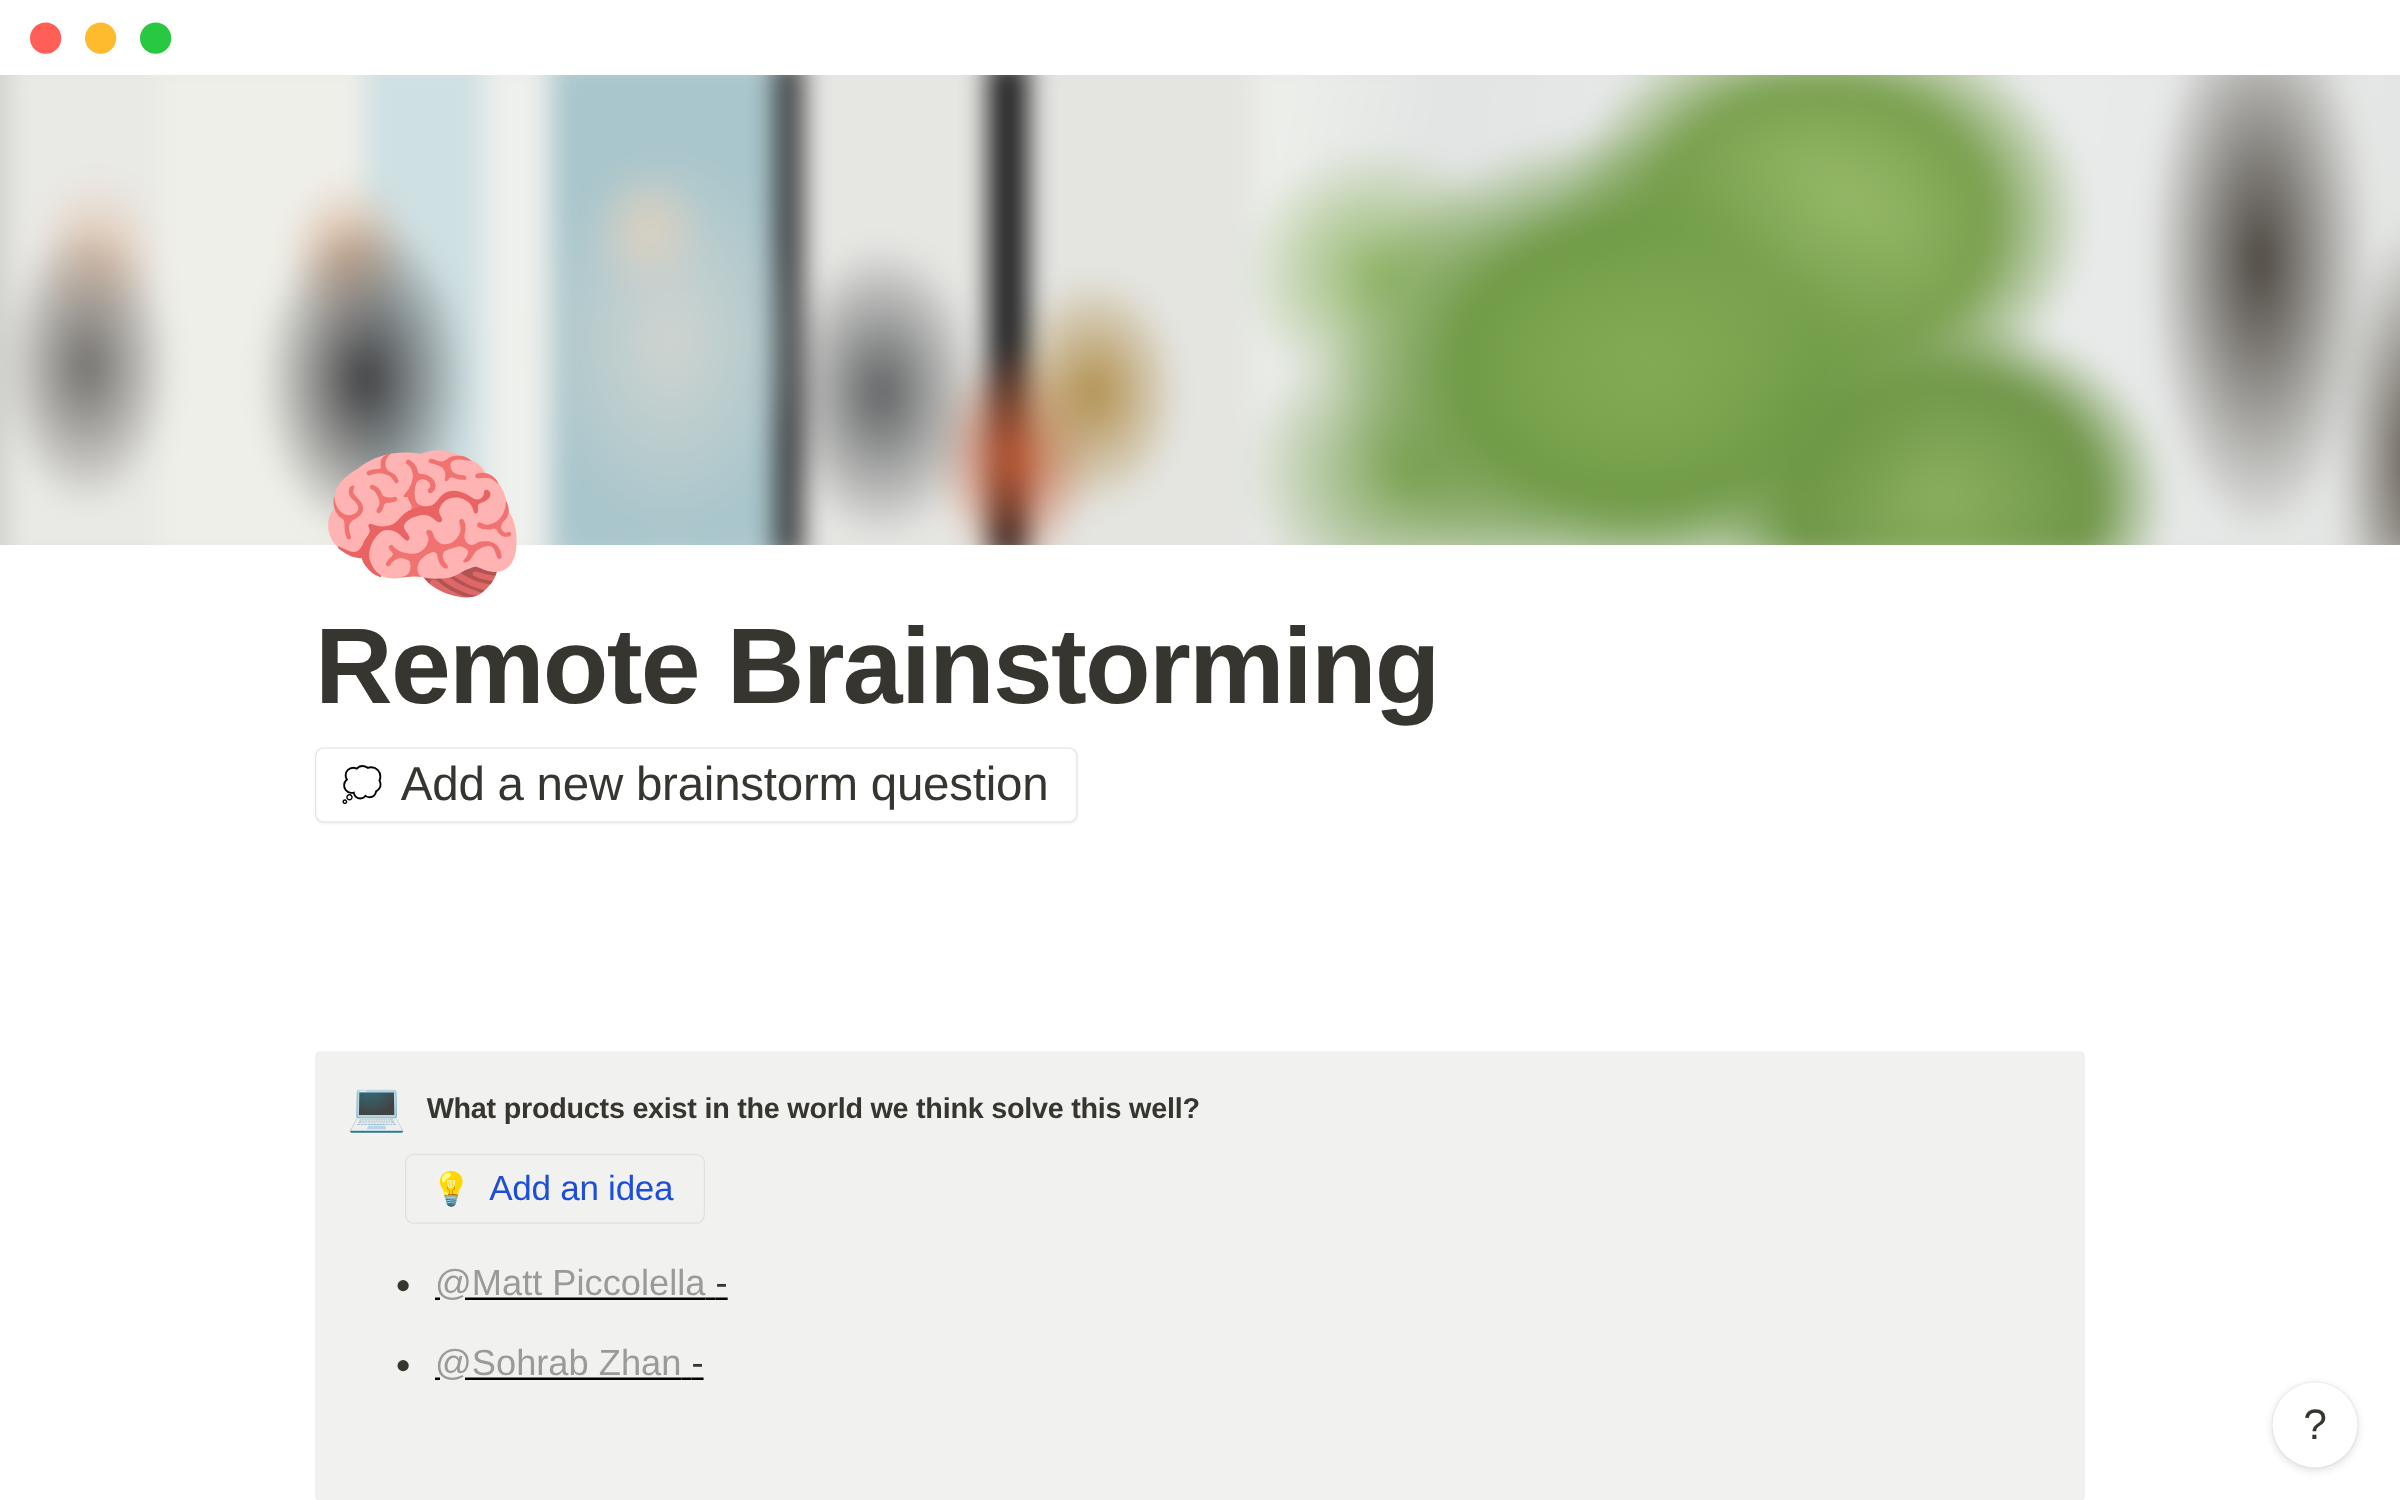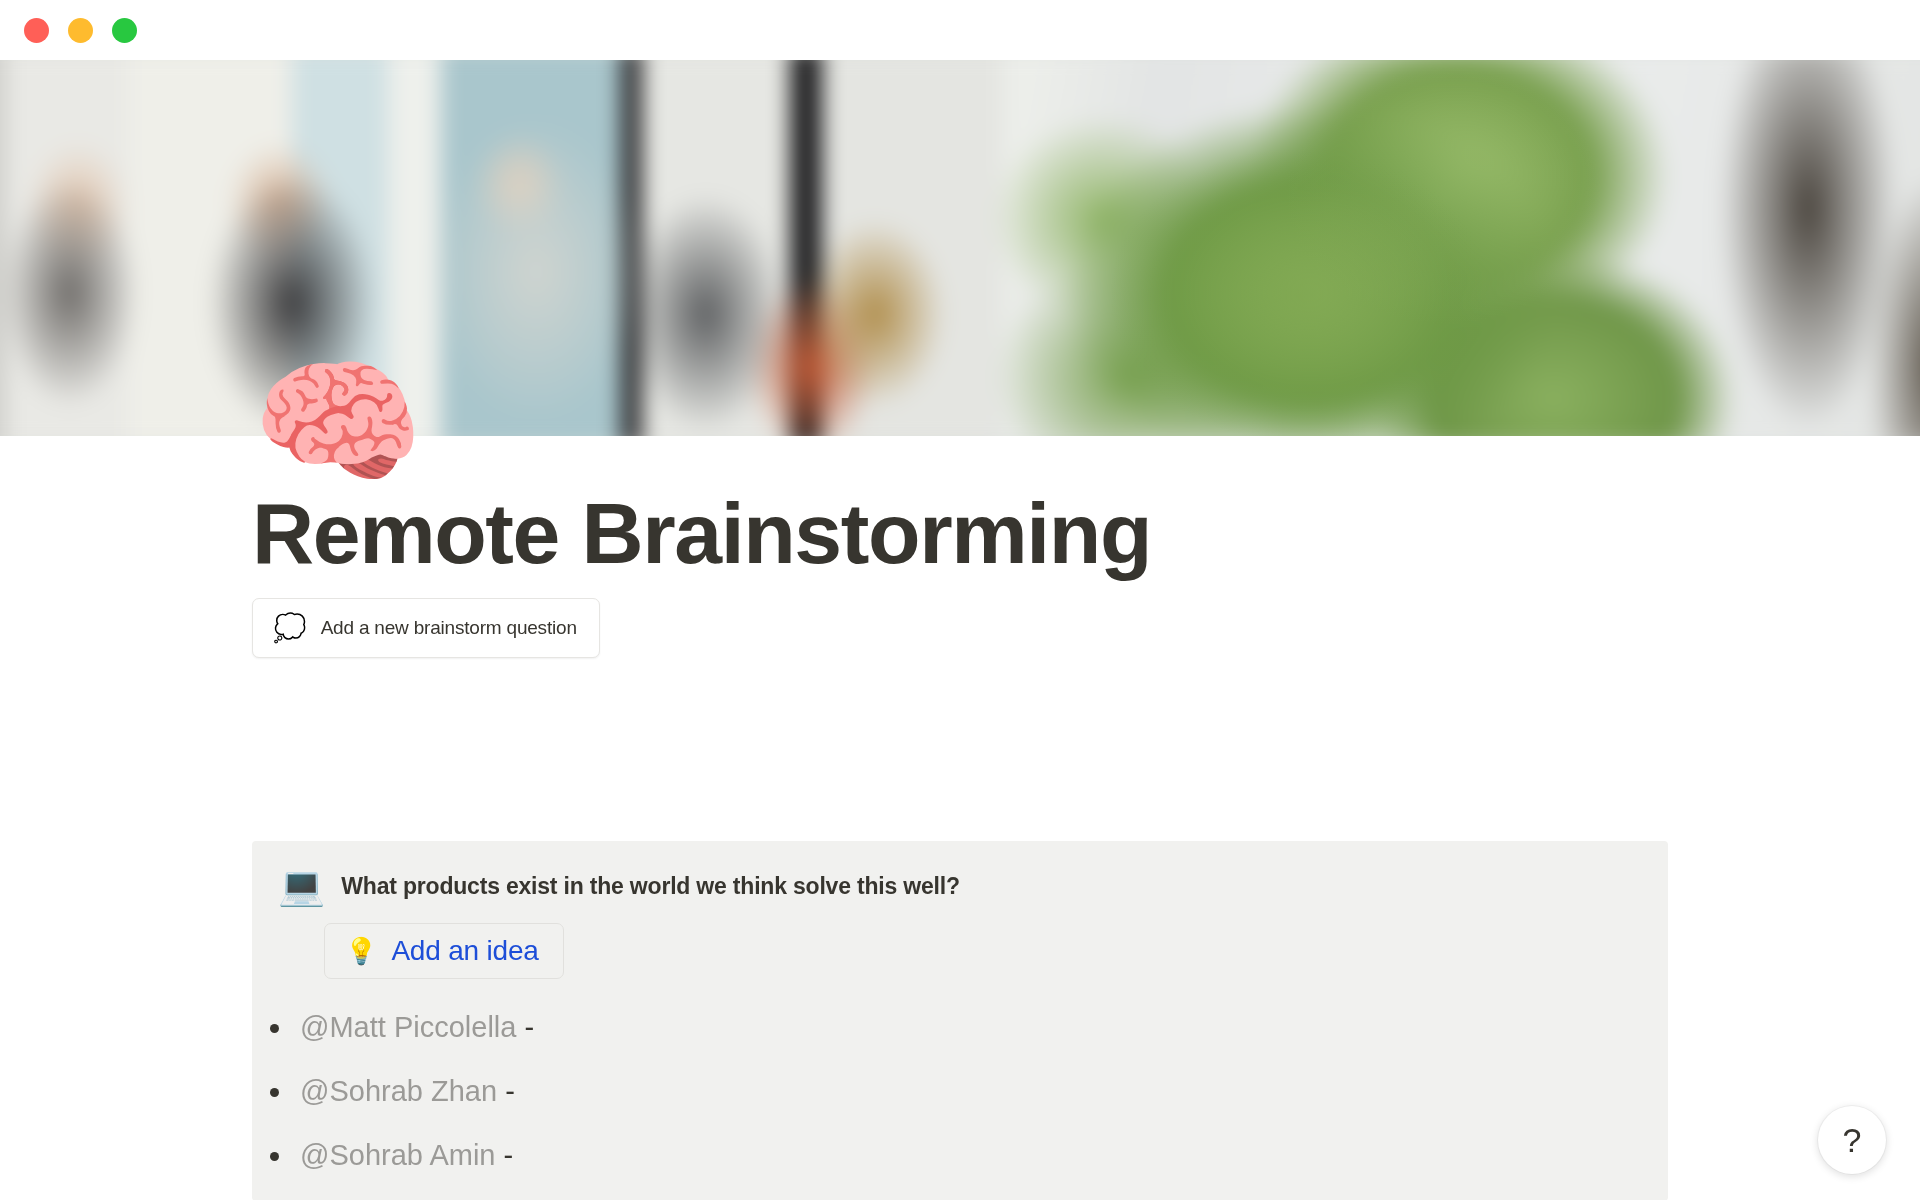--- a/index.html
+++ b/index.html
@@ -157,21 +157,21 @@
     padding: 0 22px 0 20px;
     background: #ffffff;
     border: 1px solid #e6e5e2;
     border-radius: 7px;
     box-shadow: 0 1px 2px rgba(15,15,15,.06);
     cursor: pointer;
     white-space: nowrap;
   }
   .add-question-btn .btn-emoji { font-size: 27px; line-height: 1; }
   .add-question-btn .btn-label {
-    font-size: 19px;
+    font-size: 38px;
     font-weight: 500;
     color: #37352f;
     letter-spacing: -.2px;
   }
 
   
   .question-card {
     position: absolute;
     left: 252px;
     top: 405px;
@@ -218,21 +218,22 @@
   .add-idea-btn .btn-label {
     font-size: 28px;
     font-weight: 500;
     color: #1d4ed8;
     letter-spacing: -.2px;
   }
 
   .idea-list {
     list-style: none;
     margin: 16px 0 0 0;
-    padding: 0 0 0 48px;
+    padding: 0 0 0 96px;
+    text-decoration: underline;
   }
   .idea-item {
     position: relative;
     font-size: 29px;
     line-height: 64px;
     color: #37352f;
     white-space: nowrap;
   }
   .idea-item::before {
     content: "";
@@ -318,24 +319,20 @@
 
       <ul class="idea-list">
         <li class="idea-item">
           <span class="mention">@Matt Piccolella</span>
           <span class="idea-text">-</span>
         </li>
         <li class="idea-item">
           <span class="mention">@Sohrab Zhan</span>
           <span class="idea-text">-</span>
         </li>
-        <li class="idea-item">
-          <span class="mention">@Sohrab Amin</span>
-          <span class="idea-text">-</span>
-        </li>
       </ul>
 
     </div>
   </div>
 
   <button class="help-btn">
     <span class="q-mark">?</span>
   </button>
 
 </div>

